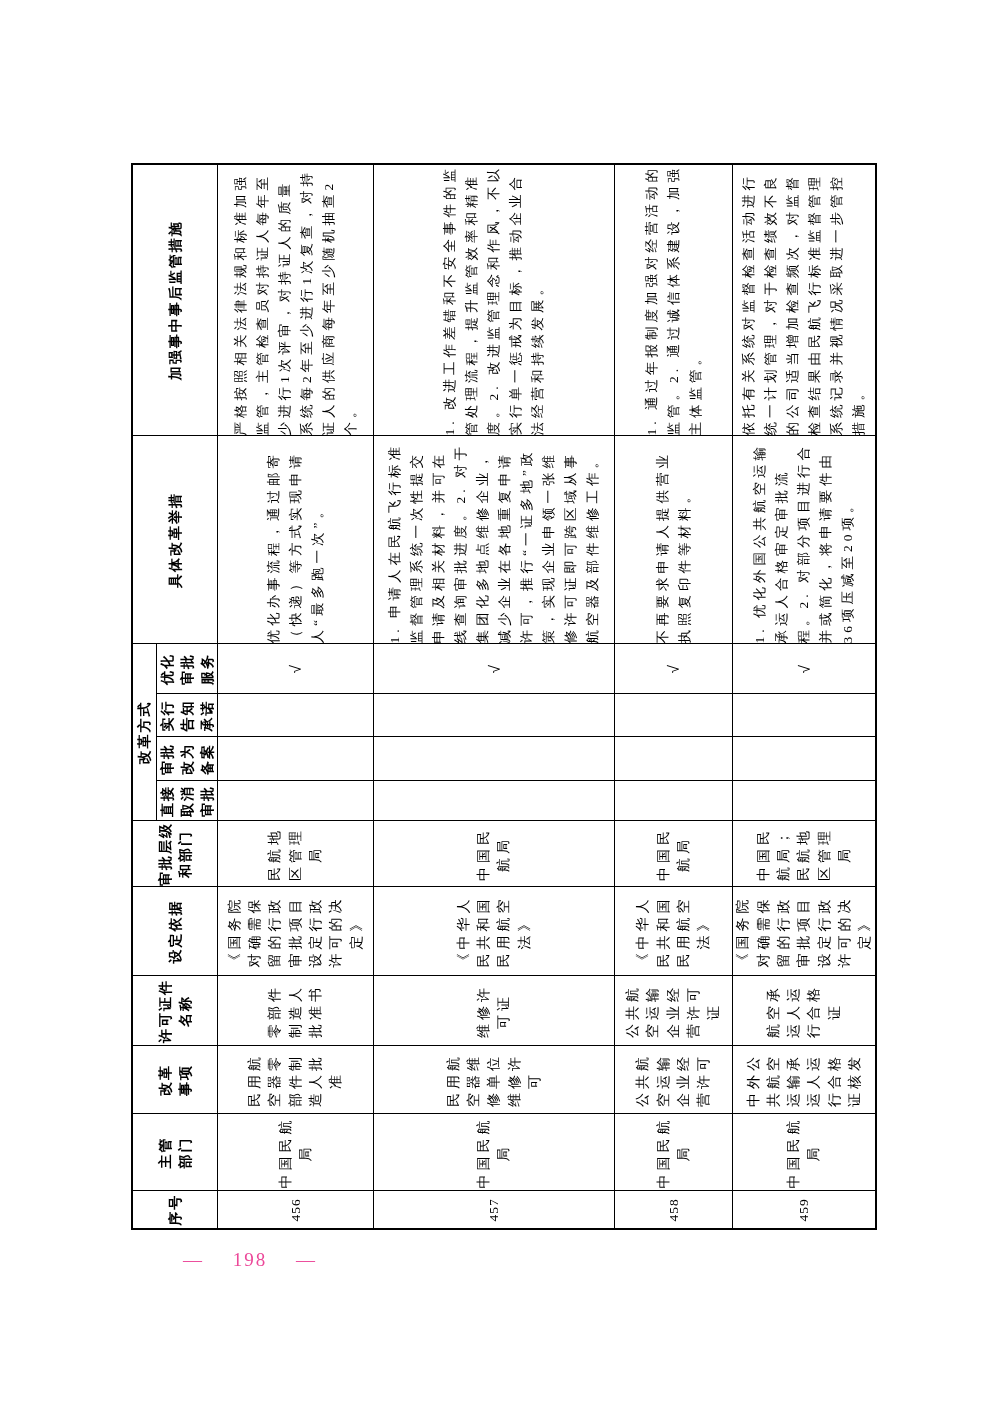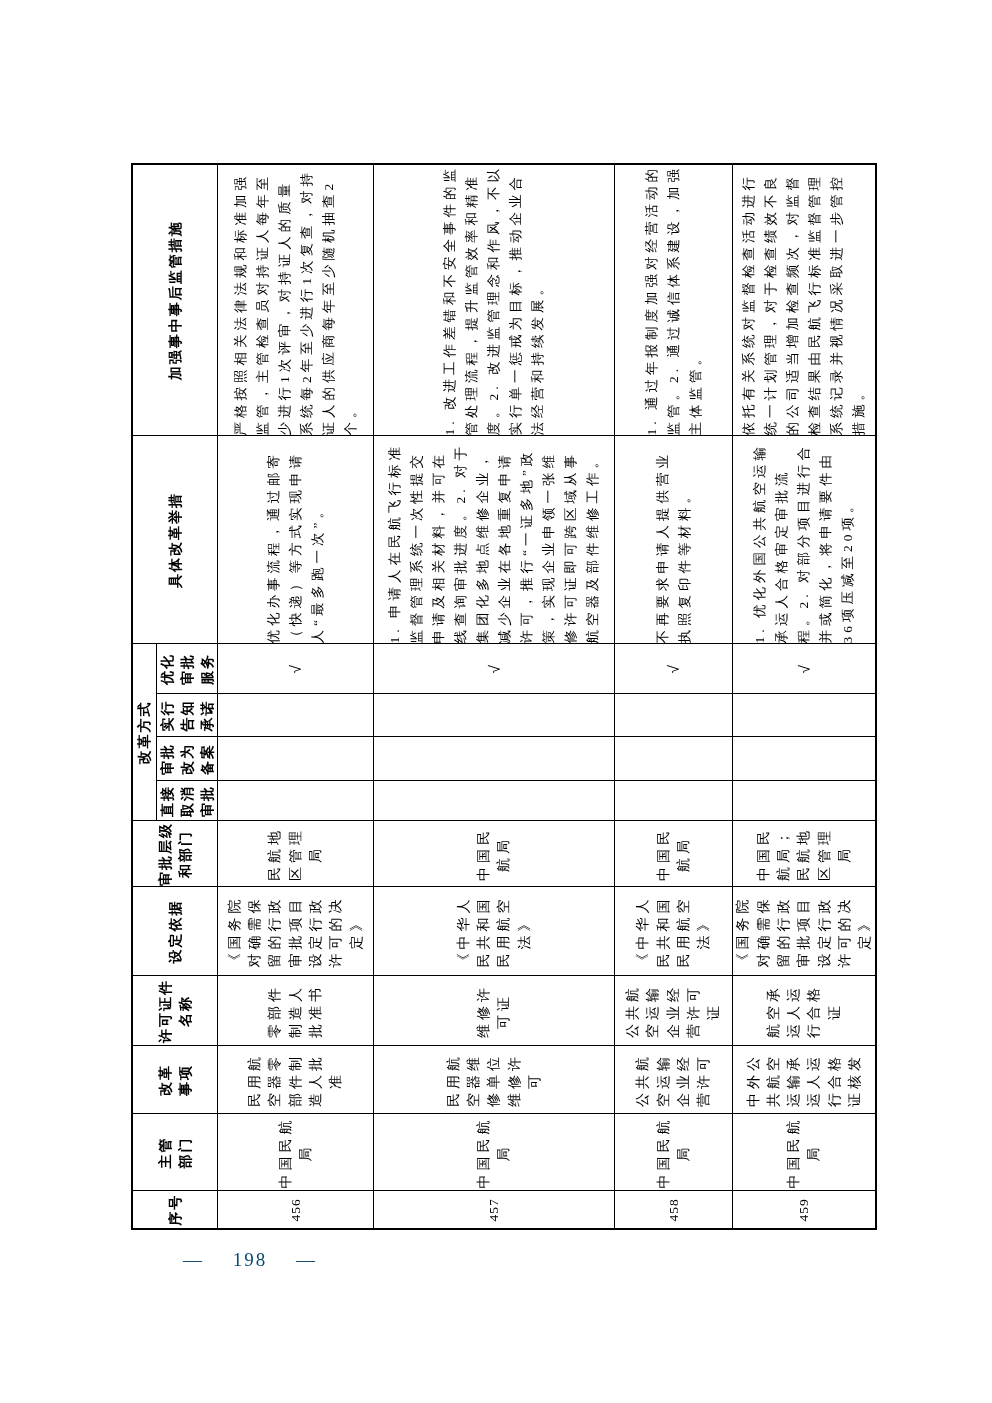--- a/index.html
+++ b/index.html
@@ -82,21 +82,21 @@
     padding: 4px 8px;
   }
   .page-num {
     position: absolute;
     left: 183px;
     top: 1249px;
     font-size: 19px;
     letter-spacing: 2px;
     word-spacing: 22px;
     font-family: "Liberation Serif", "DejaVu Serif", serif;
-    color: #0c4a6e;
+    color: #ec4899;
     white-space: nowrap;
   }
 </style>
 </head>
 <body>
 
 <div class="sheet">
 
   <div class="rot-pos">
     <div class="landscape">

